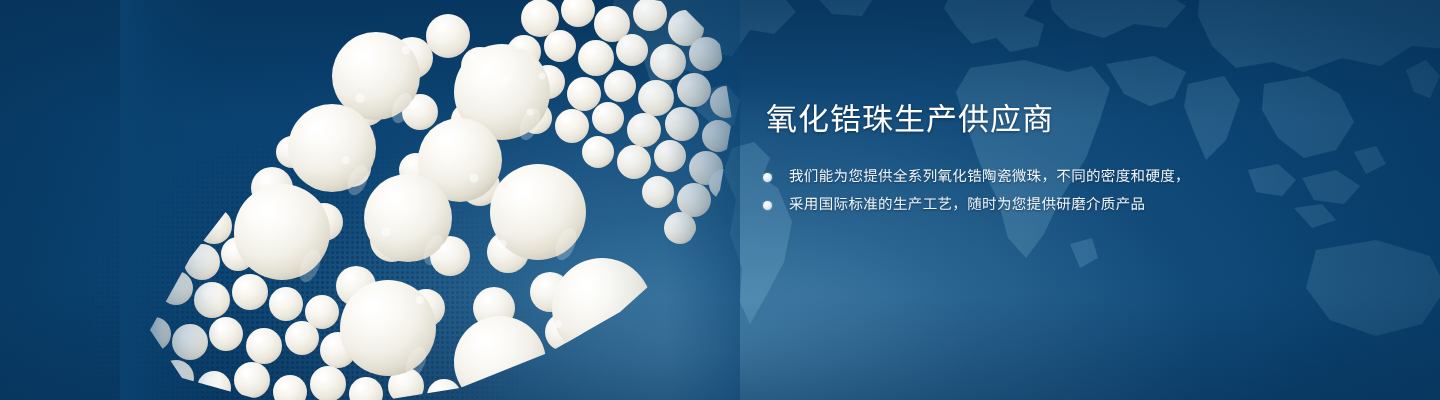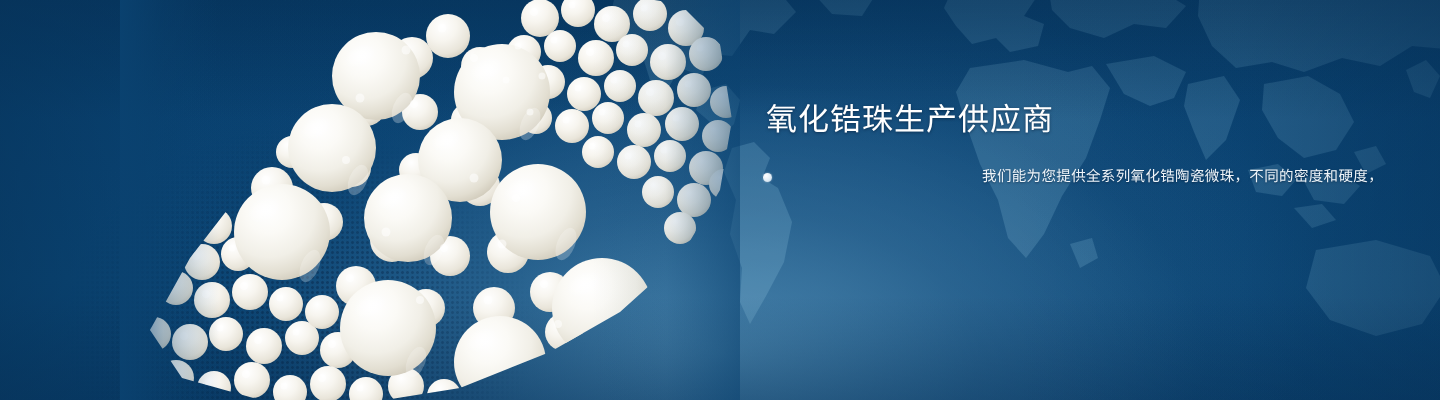--- a/index.html
+++ b/index.html
@@ -97,21 +97,21 @@
   .headline {
     font-size: 31px;
     line-height: 1.0;
     letter-spacing: 1px;
     color: #ffffff;
     font-weight: 500;
     text-shadow: 0 1px 3px rgba(0,22,46,0.55);
     margin: 0 0 30px 3px;
     white-space: nowrap;
   }
-  .bullets { list-style: none; margin: 0; padding: 0; text-align: right; }
+  .bullets { list-style: none; margin: 0; padding: 0; }
   .bullet {
     position: relative;
     padding-left: 26px;
     margin-bottom: 5px;
     color: #eef4f9;
     font-size: 14.5px;
     line-height: 23px;
     letter-spacing: 0.35px;
     text-shadow: 0 1px 2px rgba(0,20,42,0.5);
   }
@@ -413,16 +413,20 @@
   </div>
 
   <div class="copy">
     <h1 class="headline">氧化锆珠生产供应商</h1>
 
     <ul class="bullets">
       <li class="bullet">
         <span class="dot"></span>
         <span>我们能为您提供全系列氧化锆陶瓷微珠，不同的密度和硬度，</span>
       </li>
+      <li class="bullet">
+        <span class="dot"></span>
+        <span>采用国际标准的生产工艺，随时为您提供研磨介质产品</span>
+      </li>
     </ul>
   </div>
 
 </div>
 
 </body></html>

